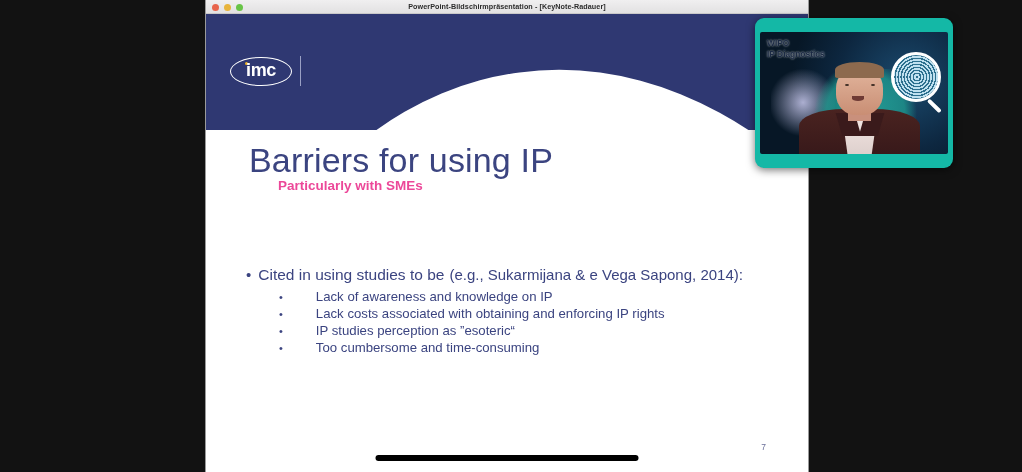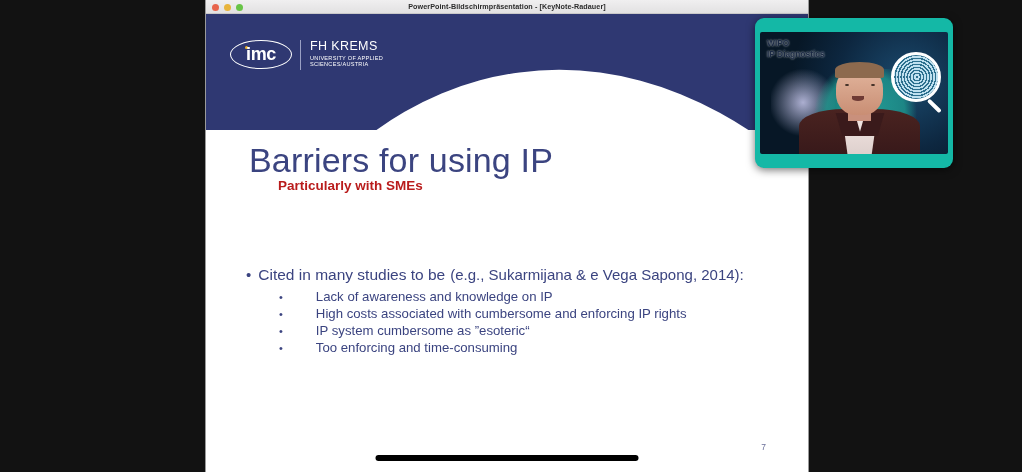--- a/index.html
+++ b/index.html
@@ -44,21 +44,21 @@
     background:#2f3872; overflow:hidden;
   }
   .header-curve {
     position:absolute; left:-60px; top:56px;
     width:820px; height:560px;
     background:#ffffff;
     border-radius:50% 50% 0 0 / 100% 100% 0 0;
     transform:rotate(-7.5deg);
   }
 
-  .logo { position:absolute; left:24px; top:26px; display:flex; z-index:3; }
+  .logo { position:absolute; left:24px; top:42px; display:flex; align-items:center; z-index:3; }
   .logo-oval {
     position:relative; width:62px; height:29px;
     border:1.6px solid #ffffff; border-radius:50%;
     display:flex; align-items:center; justify-content:center;
   }
   .logo-imc {
     font-size:18px; font-weight:bold; color:#ffffff;
     letter-spacing:-.02em; line-height:1;
     position:relative; top:-1px;
   }
@@ -71,21 +71,21 @@
   .logo-text .l1 { font-size:12.5px; letter-spacing:.03em; }
   .logo-text .l2 { font-size:5.6px; letter-spacing:.045em; margin-top:1.5px; }
   .logo-text .l3 { font-size:5.6px; letter-spacing:.045em; }
 
   .slide-title {
     position:absolute; left:43px; top:127px; z-index:4;
     font-size:34px; color:#3b4480; letter-spacing:.005em; white-space:nowrap;
   }
   .slide-subtitle {
     position:absolute; left:44px; top:164px; z-index:4;
-    font-size:13.5px; font-weight:bold; color:#b91c1c; white-space:nowrap;padding-left:28px;
+    font-size:13.5px; font-weight:bold; color:#ec4899; white-space:nowrap;padding-left:28px;
   }
 
   .body-block { position:absolute; left:40px; top:252px; z-index:4; }
   .b1-row { display:flex; align-items:baseline; white-space:nowrap; }
   .b1-dot { color:#3b4480; font-size:15px; margin-right:7px; }
   .b1-text { font-size:15.5px; color:#3b4480; }
   .b1-cite { font-size:15px; color:#3b4480; margin-left:5px; }
   .b1-colon { font-size:15.5px; color:#3b4480; }
 
   .sub-list { margin-top:5px; padding-left:33px; }
@@ -206,54 +206,49 @@
       <div class="slide-header">
         <div class="header-curve"></div>
       </div>
 
       <div class="logo">
         <div class="logo-oval">
           <span class="logo-dot"></span>
           <span class="logo-imc">imc</span>
         </div>
         <div class="logo-sep"></div>
-        <div class="logo-text">
-          <div class="l1">FH KREMS</div>
-          <div class="l2">UNIVERSITY OF APPLIED</div>
-          <div class="l3">SCIENCES/AUSTRIA</div>
-        </div>
       </div>
 
       <div class="slide-title">Barriers for using IP</div>
       <div class="slide-subtitle">Particularly with SMEs</div>
 
       <div class="body-block">
         <div class="b1-row">
           <span class="b1-dot">•</span>
-          <span class="b1-text">Cited in many studies to be</span>
+          <span class="b1-text">Cited in using studies to be</span>
           <span class="b1-cite">(e.g., Sukarmijana &amp; e Vega Sapong, 2014)</span>
           <span class="b1-colon">:</span>
         </div>
 
         <div class="sub-list">
           <div class="sub-row">
             <span class="sub-dot">•</span>
             <span class="sub-text">Lack of awareness and knowledge on IP</span>
           </div>
           <div class="sub-row">
             <span class="sub-dot">•</span>
-            <span class="sub-text">High costs associated with cumbersome and enforcing IP rights</span>
-          </div>
-          <div class="sub-row">
-            <span class="sub-dot">•</span>
-            <span class="sub-text">IP system cumbersome as ”esoteric“</span>
-          </div>
-          <div class="sub-row">
-            <span class="sub-dot">•</span>
-            <span class="sub-text">Too  enforcing and time-consuming</span>
+            <span class="sub-text">Lack costs associated with obtaining and enforcing IP rights</span>
+          </div>
+          <div class="sub-row">
+            <span class="sub-dot">•</span>
+            <span class="sub-text">IP studies perception as ”esoteric“</span>
+          </div>
+          <div class="sub-row">
+            <span class="sub-dot">•</span>
+            <span class="sub-text">Too  cumbersome and time-consuming</span>
           </div>
         </div>
       </div>
 
       <div class="slide-number">7</div>
       <div class="home-bar"></div>
 
     </div>
   </div>
 

